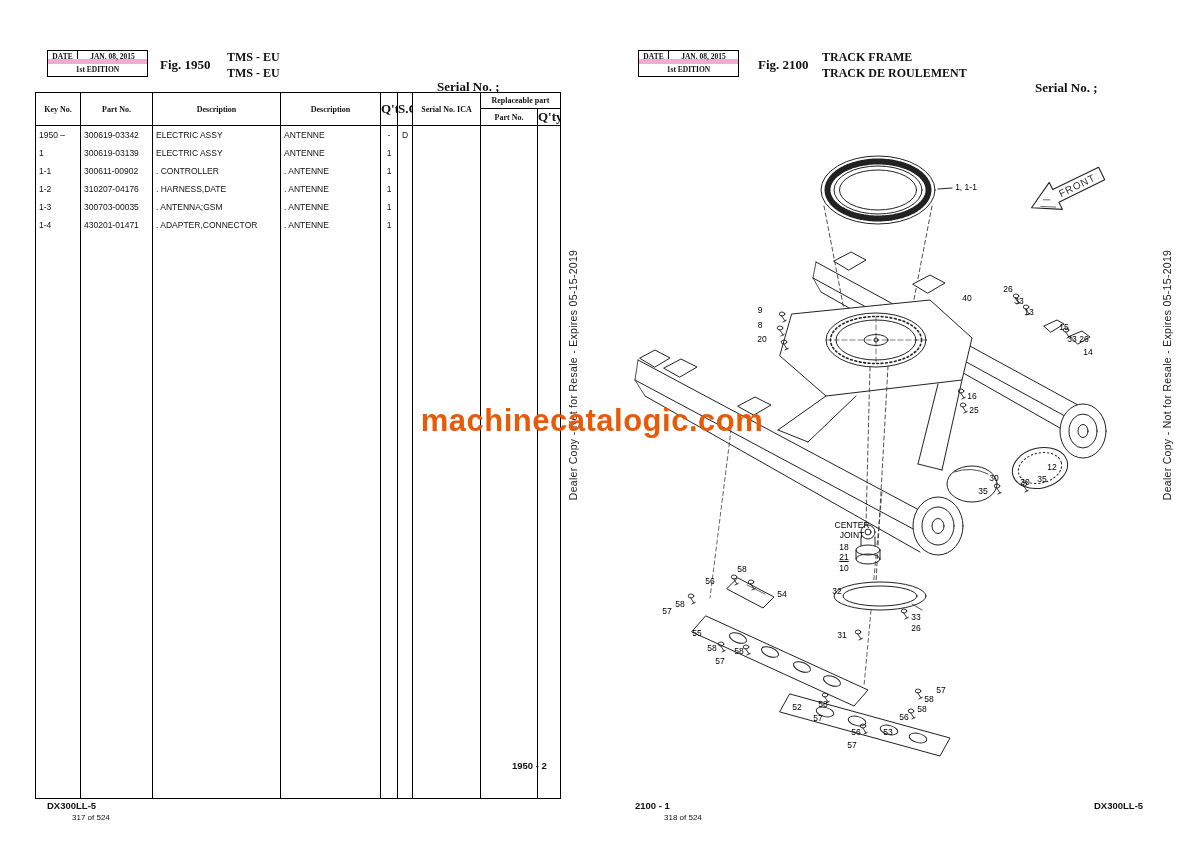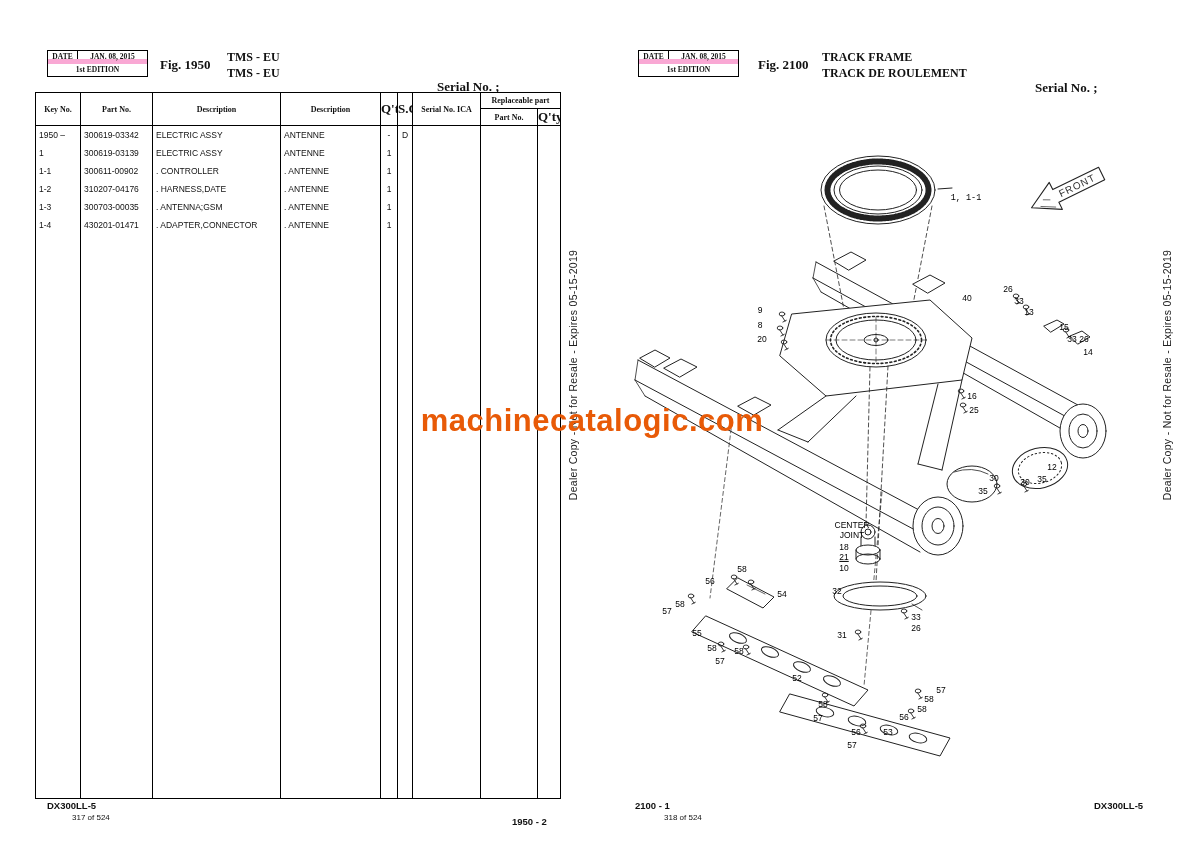--- a/index.html
+++ b/index.html
@@ -165,21 +165,21 @@
             <td class="c6"></td>
             <td class="c7"></td>
             <td class="c8"></td>
         </tr>
       </tbody>
     </table>
 
     <div class="vnote" style="left:573px;top:375px">Dealer Copy - Not for Resale - Expires 05-15-2019</div>
     <div class="footer-model" style="left:47px;top:800px">DX300LL-5</div>
     <div class="footer-page" style="left:72px;top:813px">317 of 524</div>
-    <div class="footer-fig" style="left:512px;top:816px">1950 - 2</div>
+    <div class="footer-fig" style="left:512px;top:760px">1950 - 2</div>
   </section>
 
   <div class="watermark" style="left: 592px; top: 421px; color: rgb(232, 90, 7);">machinecatalogic.com</div>
 
   <section>
     <div class="datebox" style="left:638px;top:50px">
       <div class="db-top">
         <span class="db-label">DATE</span>
         <span class="db-value">JAN. 08, 2015</span>
       </div>
@@ -320,21 +320,21 @@
           <use href="#bolt" transform="translate(205,565)"></use>
           <use href="#bolt" transform="translate(298,561)"></use>
           <use href="#bolt" transform="translate(291,581)"></use>
           <use href="#bolt" transform="translate(243,596)"></use>
         </g>
         <g transform="translate(452,58) rotate(-26)">
           <text x="-14" y="3.5" font-size="10" font-family="Liberation Sans, sans-serif" fill="#333" letter-spacing="1">FRONT</text>
         </g>
       </svg>
       <div>
-          <div class="callout" style="left: 346px; top: 68px; font-family: Liberation Mono, monospace;">1, 1-1</div>
+          <div class="callout" style="left: 346px; top: 57px;">1, 1-1</div>
           <div class="callout" style="left: 140px; top: 180px;">9</div>
           <div class="callout" style="left: 140px; top: 195px;">8</div>
           <div class="callout" style="left: 142px; top: 209px;">20</div>
           <div class="callout" style="left: 347px; top: 168px;">40</div>
           <div class="callout" style="left: 388px; top: 159px;">26</div>
           <div class="callout" style="left: 399px; top: 171px;">33</div>
           <div class="callout" style="left: 409px; top: 182px;">13</div>
           <div class="callout" style="left: 444px; top: 197px;">15</div>
           <div class="callout" style="left: 458px; top: 209px;">33 26</div>
           <div class="callout" style="left: 468px; top: 222px;">14</div>
@@ -356,21 +356,21 @@
           <div class="callout" style="left: 222px; top: 505px;">31</div>
           <div class="callout" style="left: 122px; top: 439px;">58</div>
           <div class="callout" style="left: 90px; top: 451px;">56</div>
           <div class="callout" style="left: 162px; top: 464px;">54</div>
           <div class="callout" style="left: 60px; top: 474px;">58</div>
           <div class="callout" style="left: 47px; top: 481px;">57</div>
           <div class="callout" style="left: 77px; top: 503px;">55</div>
           <div class="callout" style="left: 92px; top: 518px;">58</div>
           <div class="callout" style="left: 100px; top: 531px;">57</div>
           <div class="callout" style="left: 119px; top: 521px;">58</div>
-          <div class="callout" style="left: 163px; top: 548px; padding-left: 28px;">52</div>
+          <div class="callout" style="left: 163px; top: 577px; padding-left: 28px;">52</div>
           <div class="callout" style="left: 203px; top: 574px;">58</div>
           <div class="callout" style="left: 198px; top: 588px;">57</div>
           <div class="callout" style="left: 321px; top: 560px;">57</div>
           <div class="callout" style="left: 309px; top: 569px;">58</div>
           <div class="callout" style="left: 302px; top: 579px;">58</div>
           <div class="callout" style="left: 284px; top: 587px;">56</div>
           <div class="callout" style="left: 236px; top: 602px;">56</div>
           <div class="callout" style="left: 268px; top: 602px;">53</div>
           <div class="callout" style="left: 232px; top: 615px;">57</div>
         </div>

